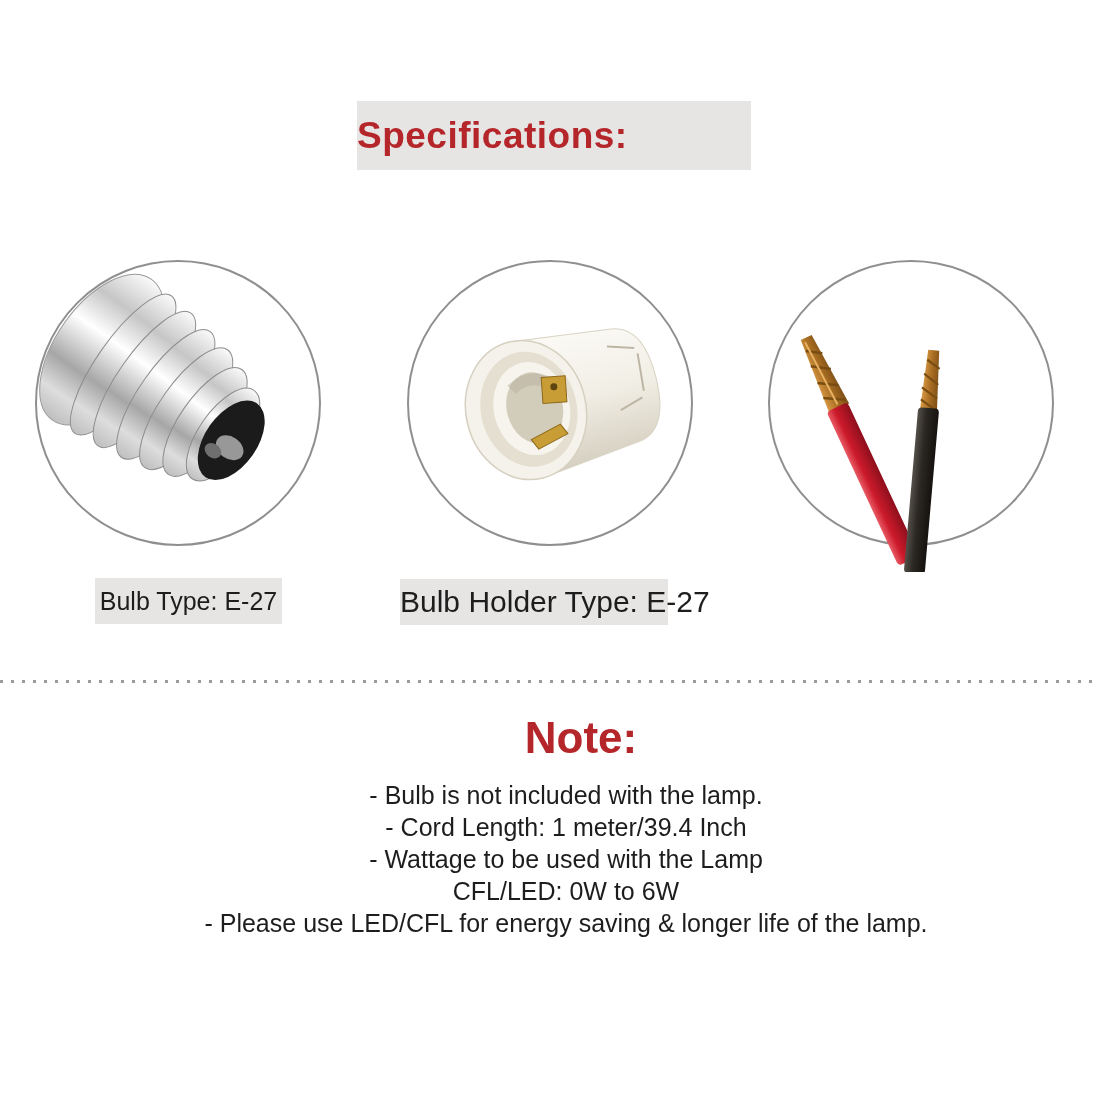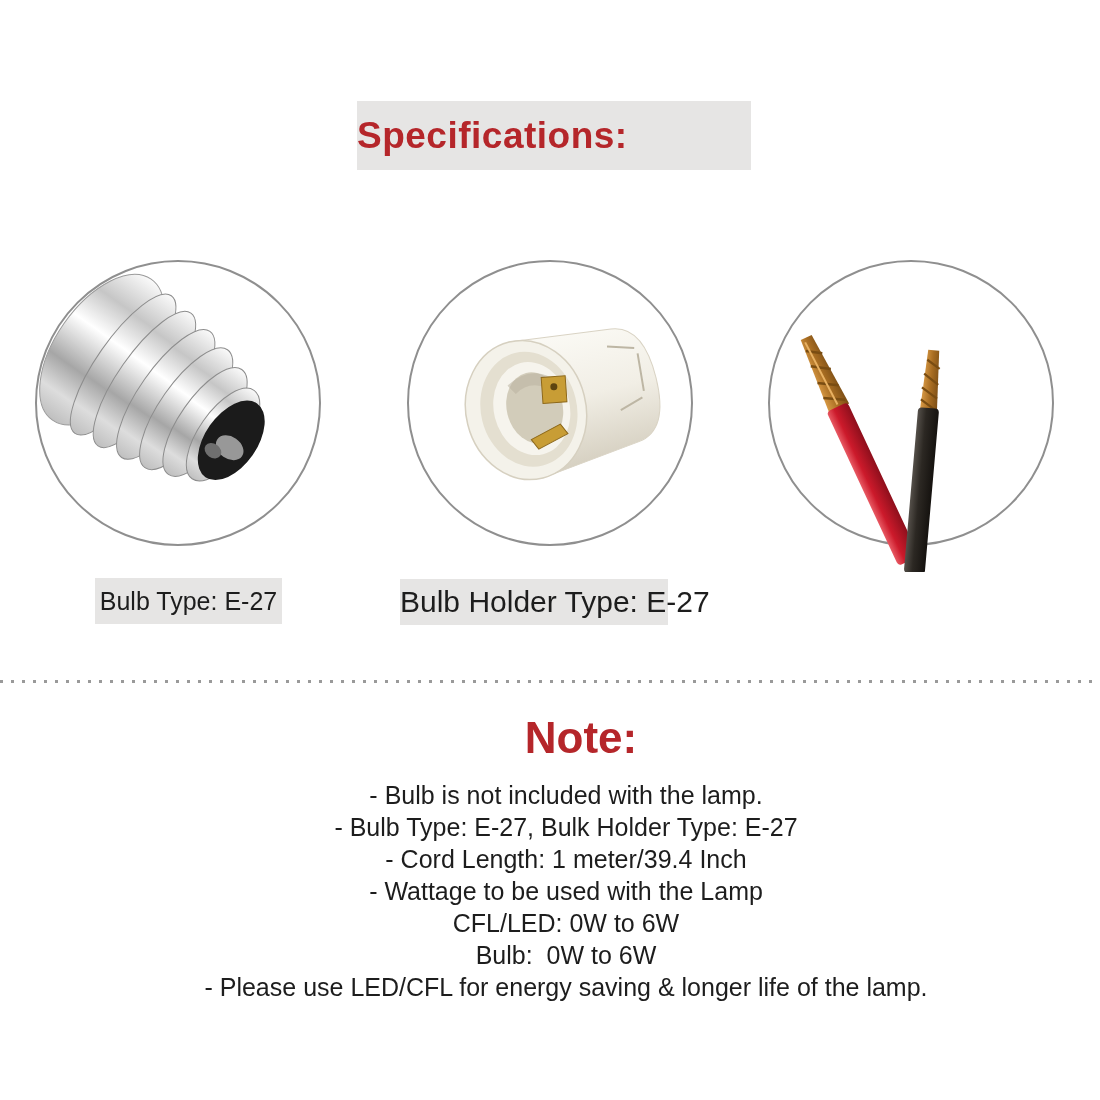--- a/index.html
+++ b/index.html
@@ -127,21 +127,19 @@
   <div class="label-box lb2">
     <div class="lbline">Bulb Holder Type: E-27</div>
   </div>
 
   <div class="dotted"></div>
 
   <div class="note-title">Note:</div>
 
   <div class="notes">
     <div class="note-line">- Bulb is not included with the lamp.</div>
-    <div class="note-line">- Bulb Type: E-27, Bulk Holder Type: E-27</div>
     <div class="note-line">- Cord Length: 1 meter/39.4 Inch</div>
     <div class="note-line">- Wattage to be used with the Lamp</div>
     <div class="note-line">CFL/LED: 0W to 6W</div>
-    <div class="note-line">Bulb:  0W to 6W</div>
     <div class="note-line">- Please use LED/CFL for energy saving &amp; longer life of the lamp.</div>
   </div>
 
 </div>
 
 </body></html>

